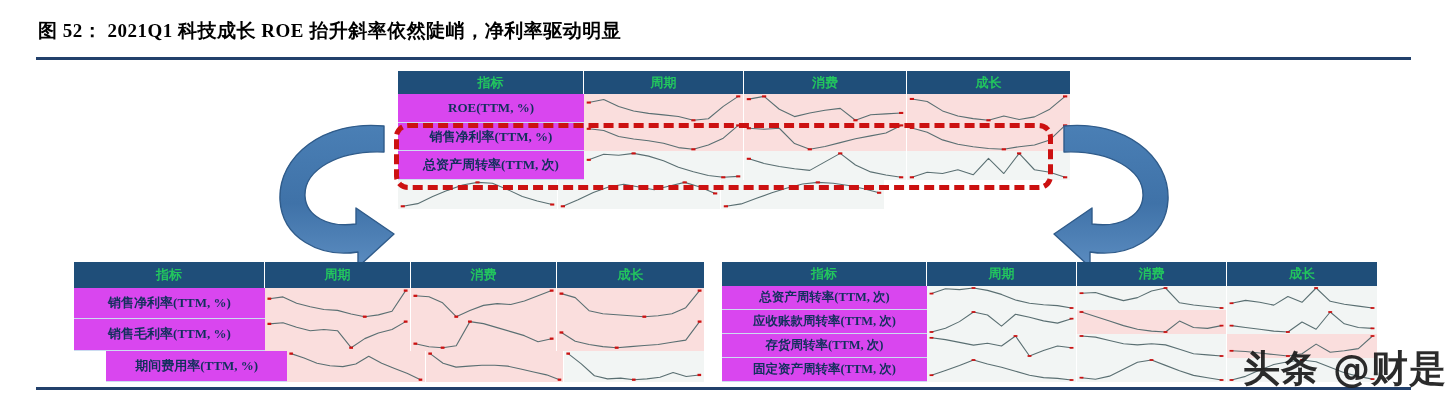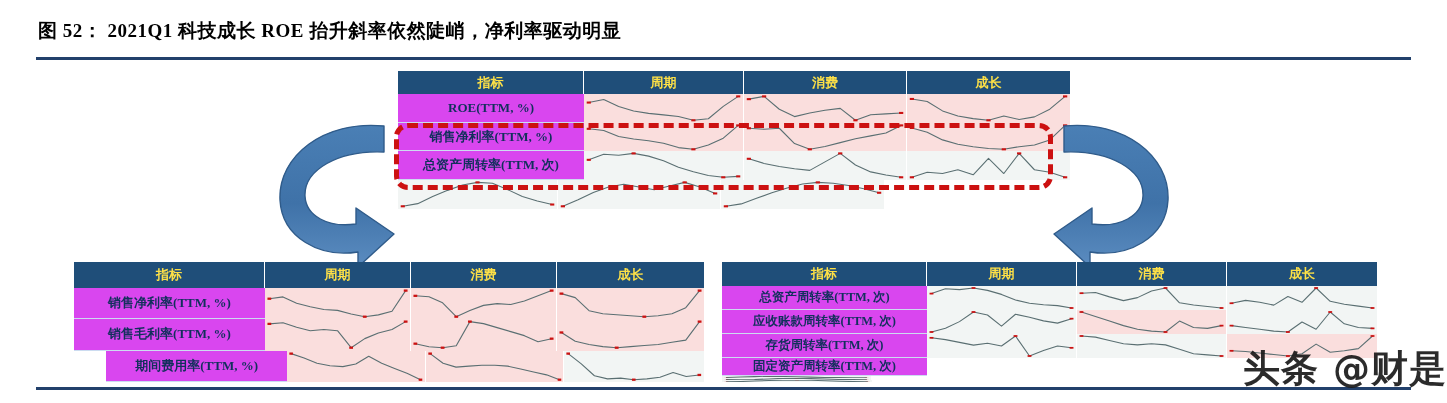--- a/index.html
+++ b/index.html
@@ -19,21 +19,21 @@
   }
   .rule-bottom{
     position:absolute;left:36px;top:387px;width:1375px;height:3px;
     background:#22406b;
   }
 
   
   .tbl{position:absolute;background:#ffffff;}
   .tbl .hdr{display:flex;background:#1f4e79;}
   .tbl .hdr .cell{
-    color:#fde047;font-weight:bold;text-align:center;
+    color:#22c55e;font-weight:bold;text-align:center;
     border-right:1px solid #ffffff;
     display:flex;align-items:center;justify-content:center;
     box-sizing:border-box;
   }
   .tbl .hdr .cell:last-child{border-right:none;}
   .tbl .row{display:flex;}
   .tbl .row .lbl{
     background:#d946ef;color:#12305c;font-weight:bold;
     display:flex;align-items:center;justify-content:center;
     box-sizing:border-box;border-bottom:1px solid #ccdcf0;
@@ -399,21 +399,21 @@
         </div>
         <div class="spark bg-pink" style="width: 150px;">
           <svg viewBox="0 0 100 36" preserveAspectRatio="none">
             <path d="M3.00 25.22 L12.40 26.33 L21.80 28.56 L31.20 30.78 L40.60 33.00 L50.00 29.67 L59.40 15.22 L68.80 27.44 L78.20 25.22 L87.60 21.89 L97.00 3.00" fill="none" stroke="#5a6f72" stroke-width="1.1" stroke-linejoin="round" stroke-linecap="round" vector-effect="non-scaling-stroke"></path>
             <rect x="1.70" y="23.92" width="2.6" height="2.6" fill="#cc1111"></rect>
             <rect x="39.30" y="31.70" width="2.6" height="2.6" fill="#cc1111"></rect>
             <rect x="95.70" y="1.70" width="2.6" height="2.6" fill="#cc1111"></rect>
           </svg>
         </div>
       </div>
-      <div class="row" style="height: 24px; flex-direction: column;">
+      <div class="row" style="height: 24px;">
         <div class="lbl" style="width: 205px; font-size: 12.5px;">固定资产周转率(TTM, 次)</div>
         <div class="spark bg-plain" style="width: 150px;">
           <svg viewBox="0 0 100 36" preserveAspectRatio="none">
             <path d="M3.00 25.80 L12.40 18.60 L21.80 11.40 L31.20 3.00 L40.60 9.00 L50.00 13.80 L59.40 19.80 L68.80 25.80 L78.20 29.40 L87.60 30.60 L97.00 33.00" fill="none" stroke="#5a6f72" stroke-width="1.1" stroke-linejoin="round" stroke-linecap="round" vector-effect="non-scaling-stroke"></path>
             <rect x="1.70" y="24.50" width="2.6" height="2.6" fill="#cc1111"></rect>
             <rect x="29.90" y="1.70" width="2.6" height="2.6" fill="#cc1111"></rect>
             <rect x="95.70" y="31.70" width="2.6" height="2.6" fill="#cc1111"></rect>
           </svg>
         </div>
         <div class="spark bg-plain" style="width: 150px;">

